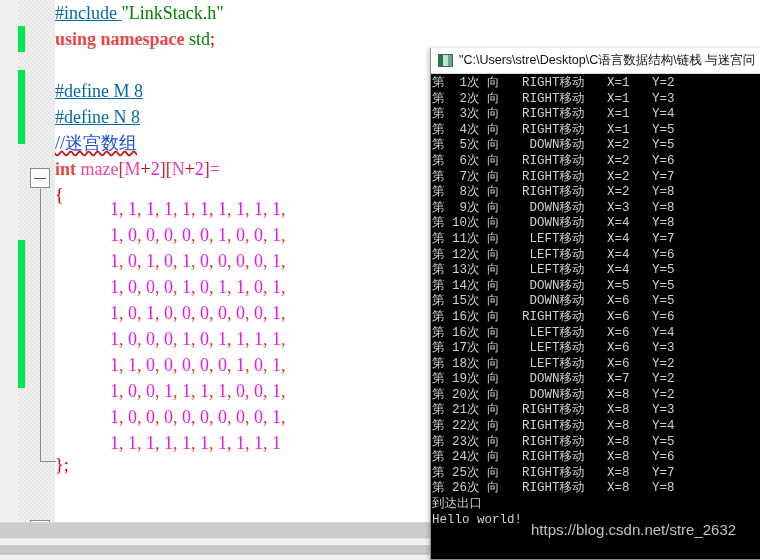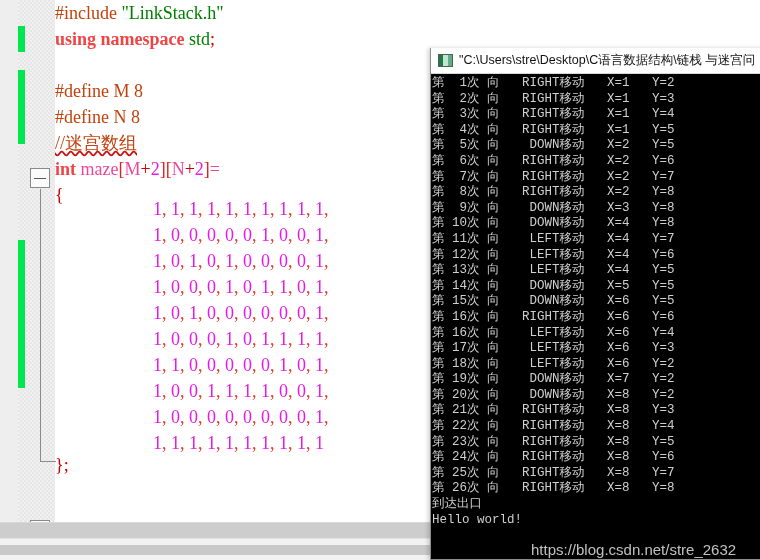--- a/index.html
+++ b/index.html
@@ -52,40 +52,40 @@
 
   .code {
     position: absolute; left: 55px; top: 0; width: 385px; height: 522px;
     font-family: "Liberation Serif", serif;
     font-size: 18px;
     line-height: 26px;
     white-space: pre;
     overflow: hidden;
   }
   .code .ln { height: 26px; }
-  .kw-pre   { color: #c2410c; }   
+  .kw-pre   { color: #0369a1; text-decoration: underline; }   
   .kw-str   { color: #008000; }
   .kw-blue  { color: #ef4444; font-weight: bold; }
   .kw-green { color: #008000; text-align: right; }
   .punc-red { color: #cc0000; }
   .txt-blk  { color: #ec4899; }
   .num-mag  { color: #e619e6; }
   .brk-red  { color: #e02020; }
   .comment  {
-    color: #c2410c;
+    color: #1d4ed8;
     text-decoration: underline wavy #cc1111;
     text-decoration-skip-ink: none;
   }
 
   .maze-rows {
     position: absolute; left: 110px; top: 196px;
     font-family: "Liberation Serif", serif;
     font-size: 18px; line-height: 26px; white-space: pre;
   }
-  .maze-rows .mrow { height: 26px; margin-left: 43px; }
+  .maze-rows .mrow { height: 26px; }
   .mnum { color: #e619e6; }
   .mcom { color: #e03a20; }
 
   .ide-hscroll {
     position: absolute; left: 0; bottom: 22px; width: 440px; height: 16px;
     background: #cdcdcd; border-top: 1px solid #d8d8d8;
   }
   .ide-status {
     position: absolute; left: 0; bottom: 0; width: 440px; height: 22px;
     background: #f2f2f2; border-top: 1px solid #e2e2e2;
@@ -132,21 +132,21 @@
     font-family: "Liberation Mono", monospace;
     font-size: 12.5px;
     line-height: 15.6px;
     color: #cfcfcf;
     white-space: pre;
     padding-left: 1px;
     letter-spacing: 0px;
   }
 
   .watermark {
-    position: absolute; left: 100px; bottom: 1px;
+    position: absolute; left: 100px; bottom: 21px;
     font-family: "Liberation Sans", sans-serif;
     font-size: 15px; color: #d2d2d2; opacity: 0.92;
     white-space: nowrap;
   }
 </style>
 </head>
 <body>
 
 <div id="root">
 

